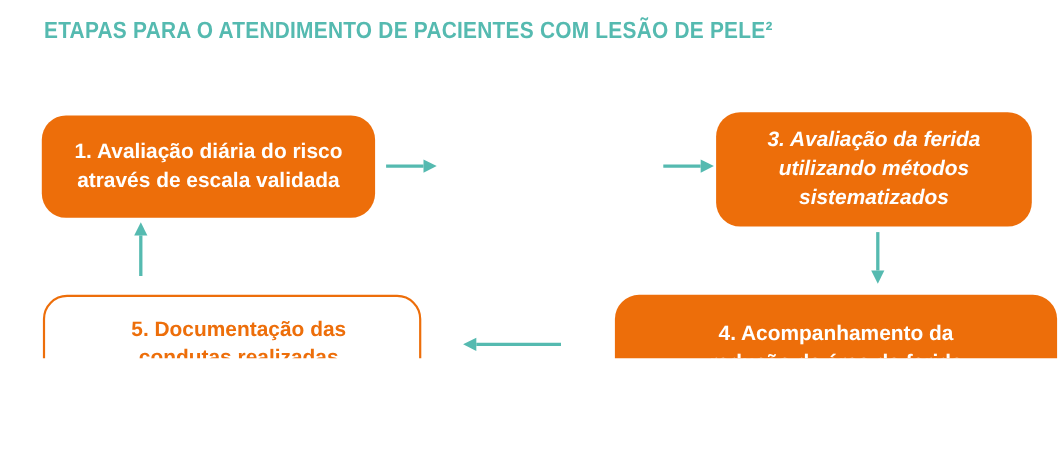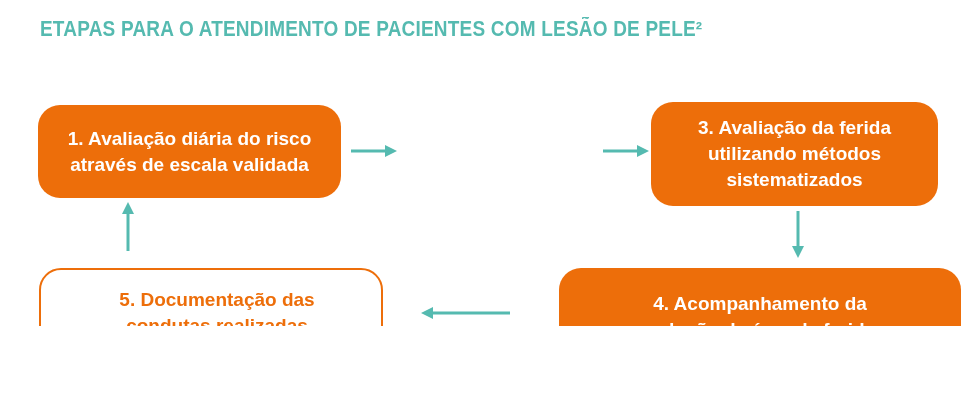--- a/index.html
+++ b/index.html
@@ -52,21 +52,21 @@
     color: var(--white);
   }
   .box.outline {
     background: var(--bg);
     border: 2px solid var(--orange);
     color: var(--orange);
   }
 
   .box1 { left: 38px;  top: 105px; width: 303px; height: 93px;  }
   .box2 { left: 404px; top: 105px; width: 195px; height: 92px;  }
-  .box3 { left: 651px; top: 102px; width: 287px; height: 104px; }
+  .box3 { left: 651px; top: 102px; width: 287px; height: 104px; font-style: italic; }
   .box4 { left: 536px; top: 268px; width: 402px; height: 97px; margin-left: 23px;  }
   .box5 { left: 39px;  top: 268px; width: 344px; height: 89px; padding-left: 24px;  }
 
   .arrows-layer {
     position: absolute;
     left: 0; top: 0;
     width: 962px;
     height: 418px;
     pointer-events: none;
   }

